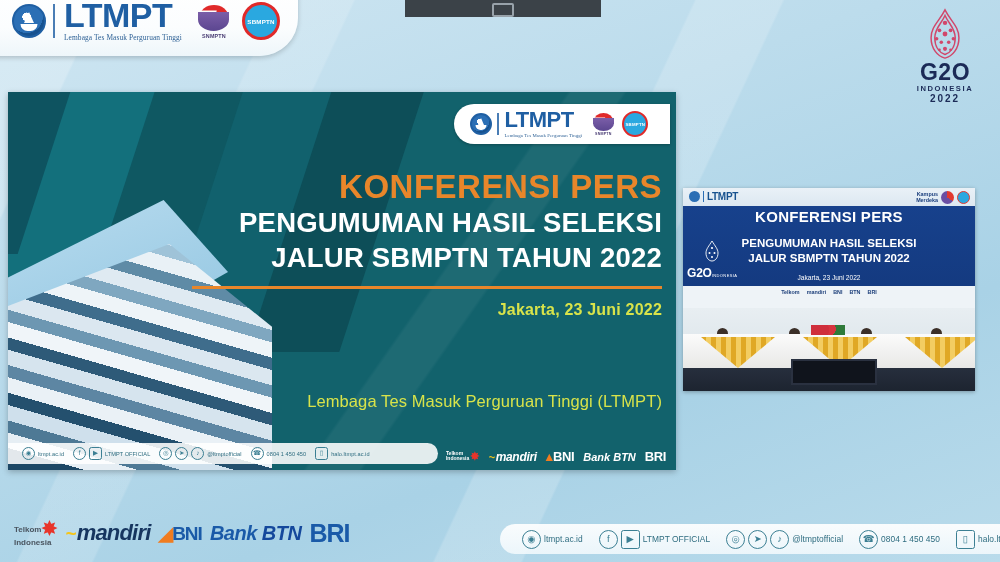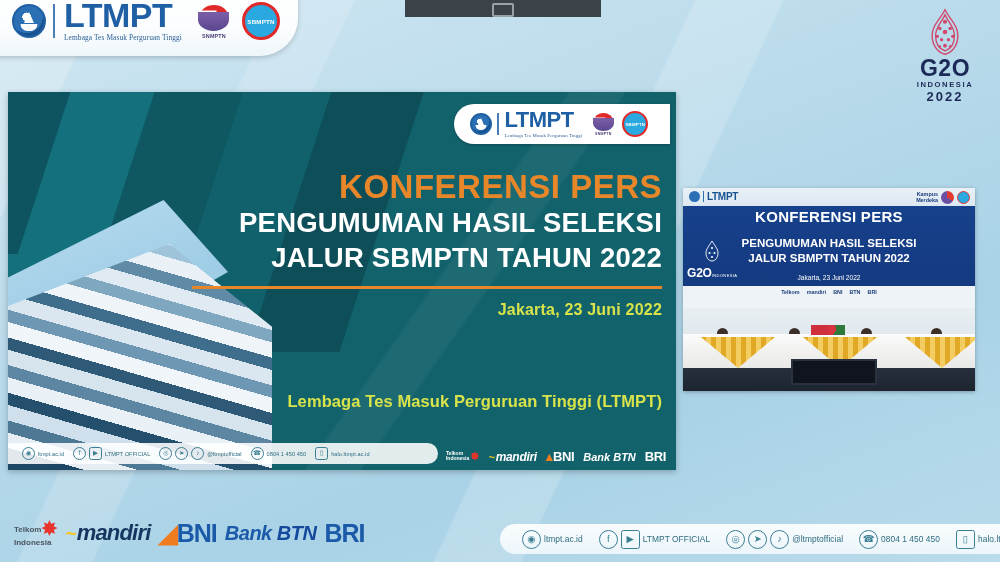--- a/index.html
+++ b/index.html
@@ -90,21 +90,21 @@
   }
 
   
   .g20 {
     position: absolute; right: 16px; top: 8px; width: 78px; height: 96px;
     display:flex; flex-direction:column; align-items:center; z-index:6;
   }
   .g20-orn { width: 54px; height: 56px; }
   .g20-title { font-size: 23px; font-weight: bold; color:#1b2a57; letter-spacing:.5px; line-height:1; margin-top:1px; }
   .g20-sub  { font-size: 7.6px; font-weight: bold; color:#1b2a57; letter-spacing:1.6px; }
-  .g20-year { font-size: 13px; font-weight: bold; color:#1b2a57; letter-spacing:2px; }
+  .g20-year { font-size: 10px; font-weight: bold; color:#1b2a57; letter-spacing:2px; }
 
   
   .top-bar {
     position: absolute; left: 405px; top: 0; width: 196px; height: 17px;
     background: #3b4248; z-index: 5;
   }
   .top-bar .notch {
     position:absolute; left:50%; top:3px; transform:translateX(-50%);
     width: 22px; height: 14px; border: 2px solid #98a2aa; border-radius:2px;
     box-sizing: border-box;
@@ -174,21 +174,21 @@
   .t-konferensi {
     font-size: 33px; font-weight: bold; color:#e8862a; letter-spacing:.5px; line-height:1.05;
   }
   .t-line2, .t-line3 {
     font-size: 27.5px; font-weight: bold; color:#ffffff; letter-spacing:.2px; line-height:1.28;
   }
   .t-rule { height: 3px; background:#e8862a; margin: 11px 0 12px auto; width: 100%; }
   .t-jakarta { font-size: 16px; font-weight: bold; color:#d8e34a; letter-spacing:.2px; }
   .t-lembaga {
     position:absolute; right: 14px; top: 300px; width: 470px; text-align:right;
-    font-size: 16.5px; font-weight: bold; color:#d8e34a; letter-spacing:.1px;
+    font-size: 16.5px; font-weight: normal; color:#d8e34a; letter-spacing:.1px;
   }
 
   
   .slide-footer {
     position:absolute; left:0; bottom:6px; width: 430px; height: 21px;
     background: rgba(255,255,255,.88);
     border-top-right-radius: 11px; border-bottom-right-radius: 11px;
     display:flex; align-items:center; gap: 9px; padding-left: 14px; box-sizing:border-box;
   }
   .cgroup { display:flex; align-items:center; gap:3px; }
@@ -267,21 +267,21 @@
 
   
   .bottom-sponsors {
     position:absolute; left: 14px; bottom: 14px;
     display:flex; align-items:center; gap: 8px; z-index:6;
   }
   .bs-telkom { font-size:8px; color:#4a5560; font-weight:bold; line-height:1.08; }
   .bs-telkom .hand { color:#e8342a; font-size:19px; vertical-align:-3px; }
   .bs-mandiri { font-size:22px; color:#16355f; font-weight:bold; font-style:italic; letter-spacing:-.8px; }
   .bs-mandiri .arc { color:#f5c518; font-size:19px; margin-right:1px; }
-  .bs-bni { font-size:25px; color:#1a5aa8; font-weight:bold; letter-spacing:-1px; }
+  .bs-bni { font-size:19px; color:#1a5aa8; font-weight:bold; letter-spacing:-1px; }
   .bs-bni .mark { color:#f07c20; }
   .bs-btn { font-size:20px; color:#1a5aa8; font-weight:bold; font-style:italic; letter-spacing:-.5px; }
   .bs-btn .b { color:#14489c; }
   .bs-bri { font-size:25px; color:#1a5aa8; font-weight:bold; letter-spacing:-1px; }
 
   
   .bottom-contact {
     position:absolute; right: 0; bottom: 8px; width: 500px; height: 30px;
     background: linear-gradient(180deg, rgba(255,255,255,.92), rgba(244,250,253,.86));
     border-top-left-radius: 16px; border-bottom-left-radius: 16px;

